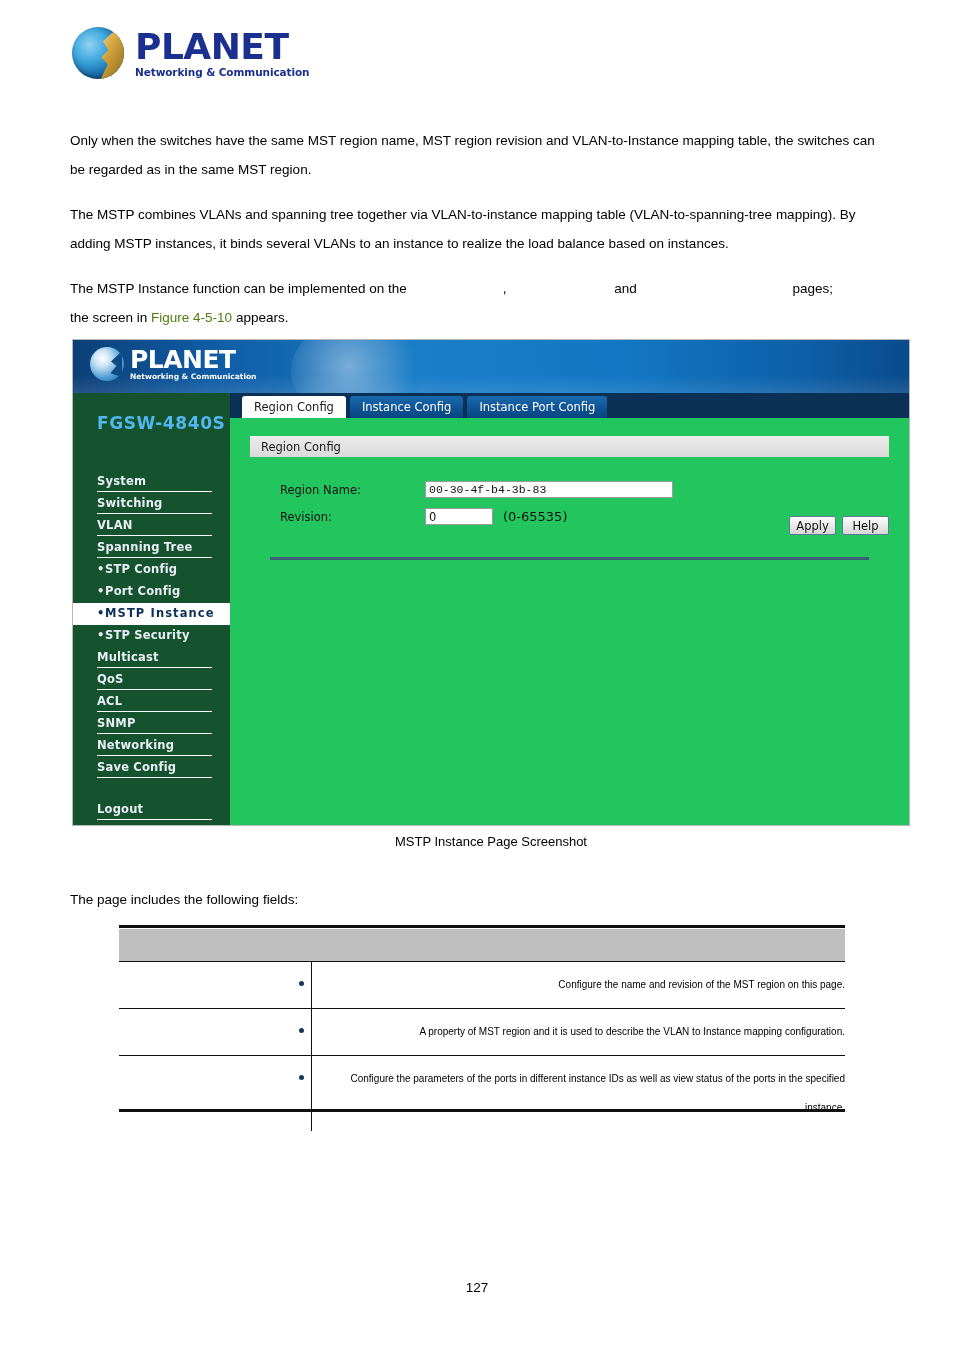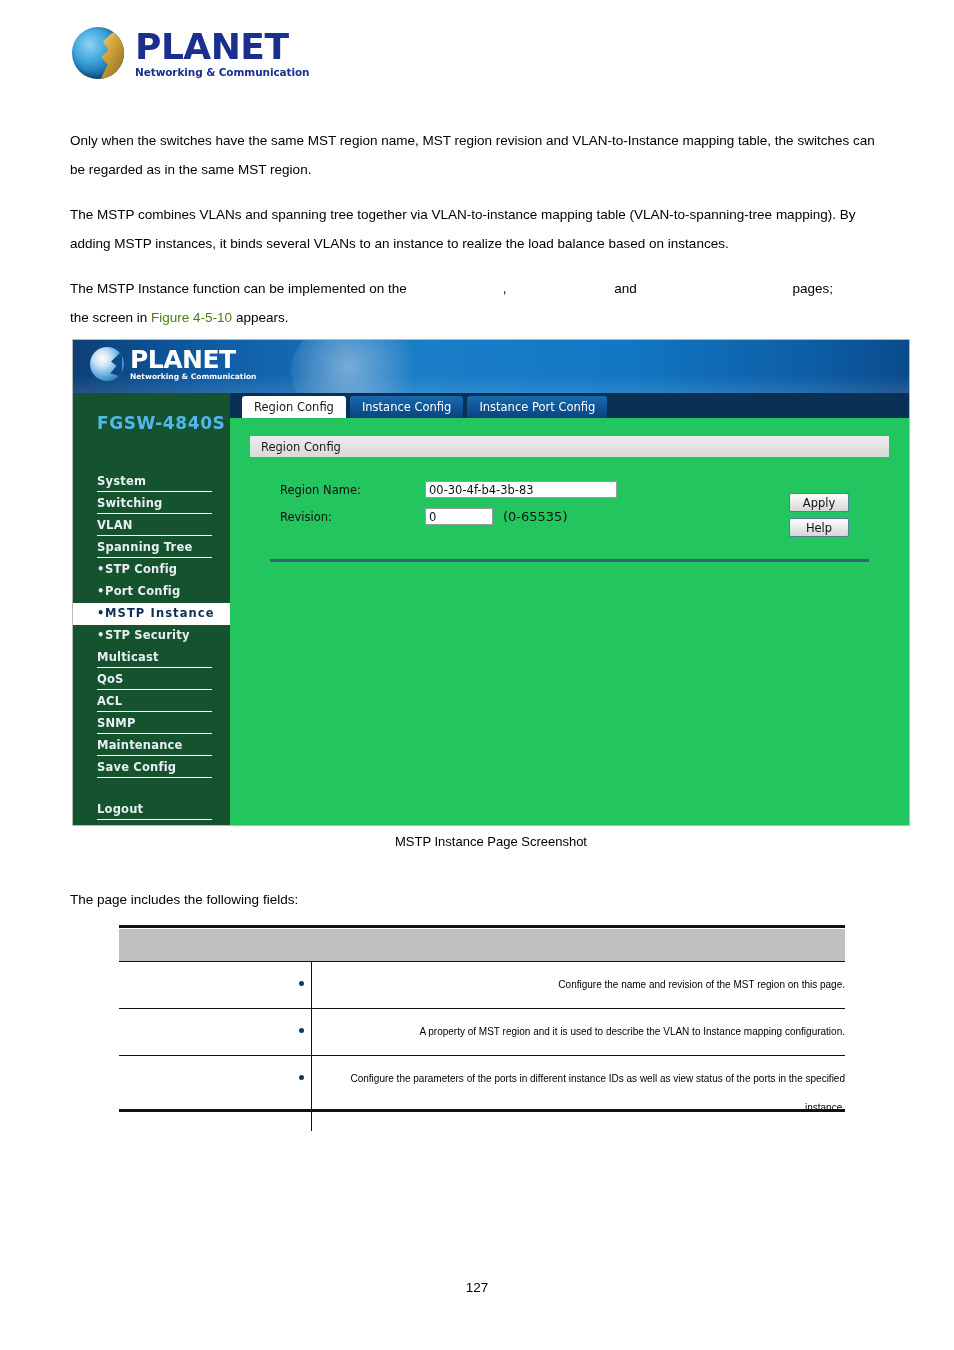--- a/index.html
+++ b/index.html
@@ -262,34 +262,34 @@
     border: 1px solid #9a9a9a;
     background: #ffffff;
     font-size: 11.5px;
     font-family: "DejaVu Sans", sans-serif;
     color: #111;
     padding: 1px 3px;
     height: 17px;
     line-height: 15px;
     outline: none;
   }
-  .tf.wide { width: 192px; }
+  .tf.wide { width: 248px; font-family: Liberation Mono, monospace; }
   .tf.narrow { width: 68px; }
   .hint {
     margin-left: 10px;
     font-size: 13px;
     font-family: "DejaVu Sans", sans-serif;
     color: #111;
   }
   .btn-col {
     width: 100px;
     padding-top: 12px;
     display: flex;
-    flex-direction: column;
-    align-items: flex-start;
+    flex-direction: row;
+    align-items: flex-end;
     gap: 6px;
   }
   .btn {
     width: 60px;
     height: 19px;
     border: 1px solid #5a7a9a;
     border-radius: 2px;
     background: linear-gradient(180deg, #fefefe 0%, #e8e8e8 55%, #d6d6d6 100%);
     font-size: 11.5px;
     font-family: "DejaVu Sans", sans-serif;
@@ -471,21 +471,21 @@
         <div class="side-item top">
           <span>QoS</span>
         </div>
         <div class="side-item top">
           <span>ACL</span>
         </div>
         <div class="side-item top">
           <span>SNMP</span>
         </div>
         <div class="side-item top">
-          <span>Maintenance</span>
+          <span>Networking</span>
         </div>
         <div class="side-item top">
           <span>Save Config</span>
         </div>
 
         <div class="side-gap"></div>
 
         <div class="side-item top">
           <span>Logout</span>
         </div>

